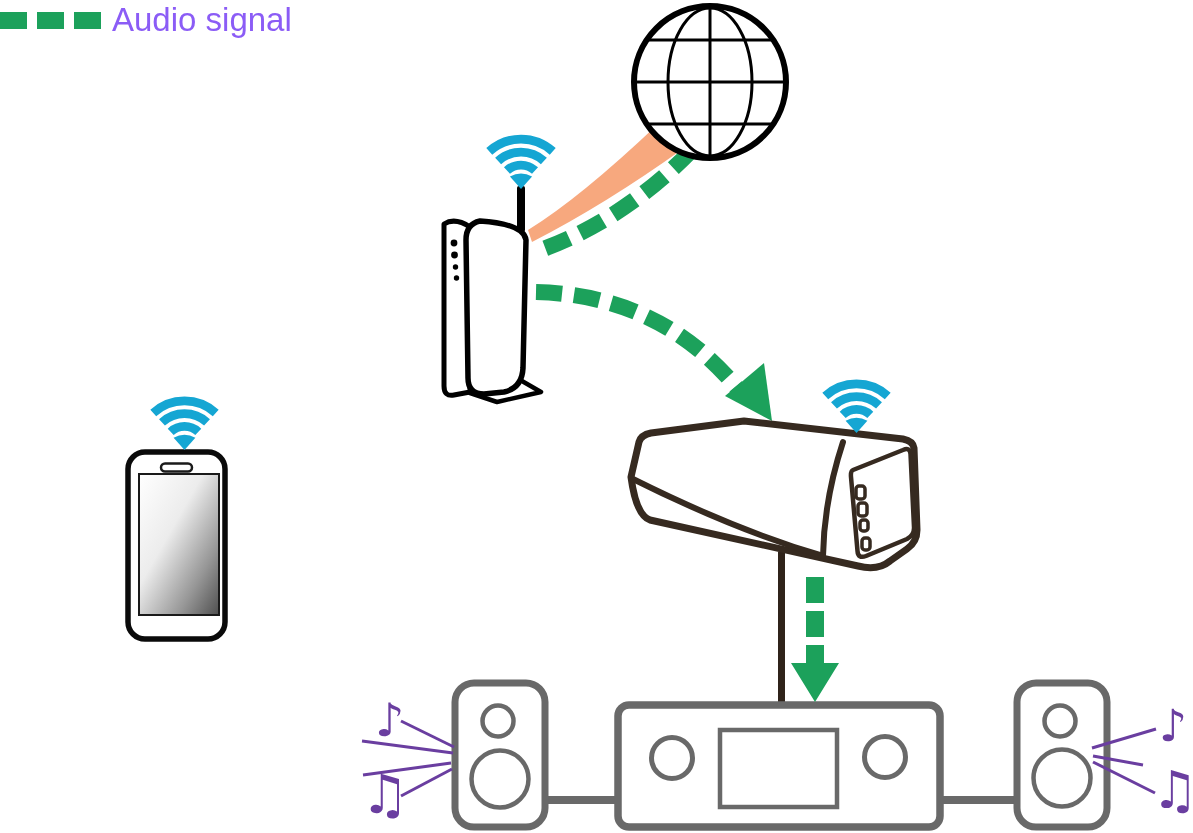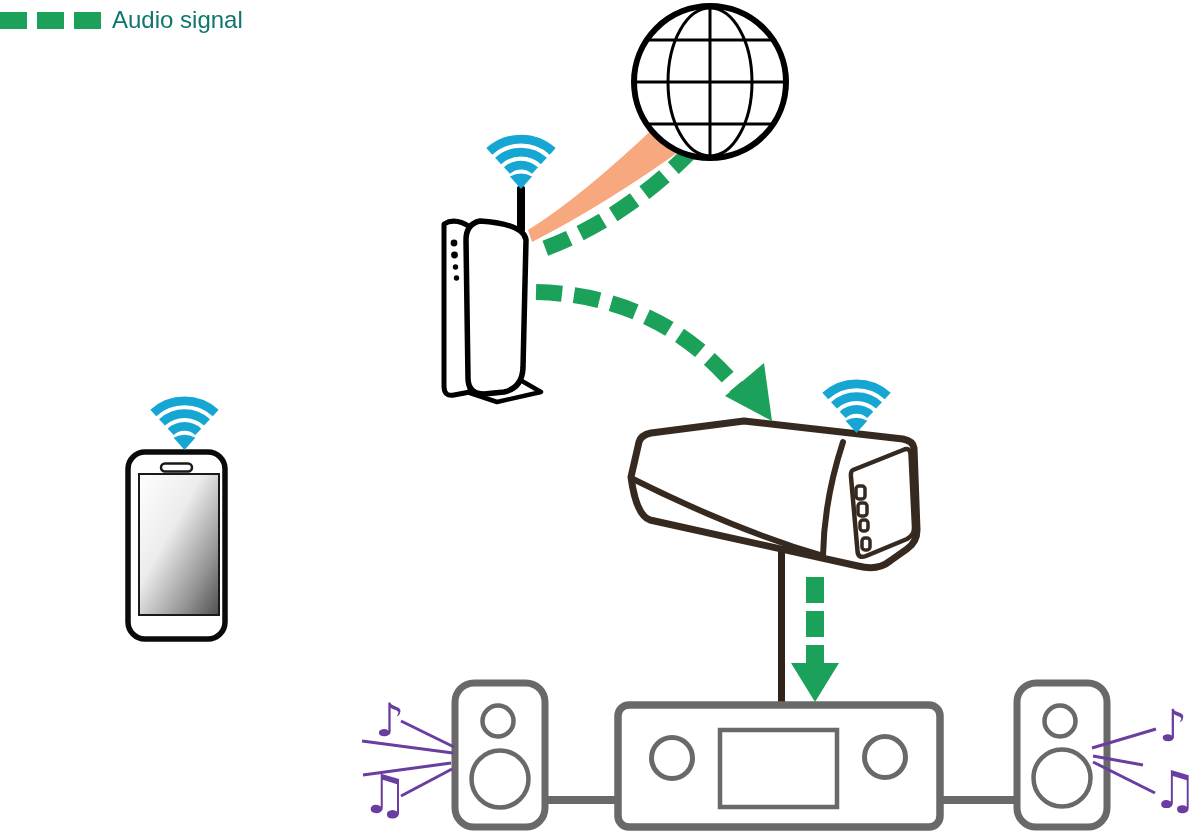--- a/index.html
+++ b/index.html
@@ -13,21 +13,21 @@
   .diagram-svg{position:absolute;left:0;top:0;}
   .legend{
     position:absolute;left:0;top:9px;
     display:flex;align-items:center;height:22px;
   }
   .legend .dash{
     width:27px;height:17px;margin-right:10px;display:inline-block;
     background:#1CA15B;
   }
   .legend-label{
-    font-size:24px;line-height:22px;color:#0f766e;margin-left:1px;
+    font-size:33px;line-height:22px;color:#8b5cf6;margin-left:1px;
   }
   .note-glyph{font-family:"DejaVu Sans",sans-serif;}
 </style>
 </head>
 <body>
 
 <div class="canvas">
 
   <svg class="diagram-svg" width="1193" height="833" viewBox="0 0 1193 833">
 

